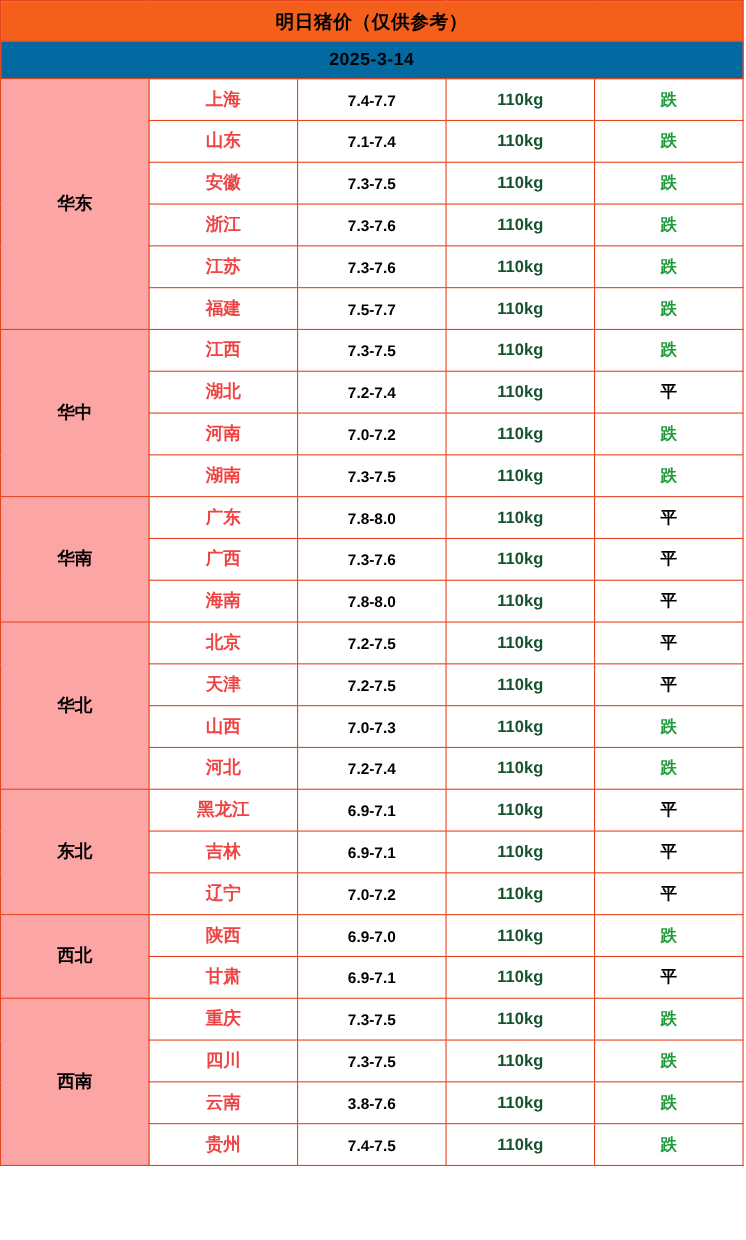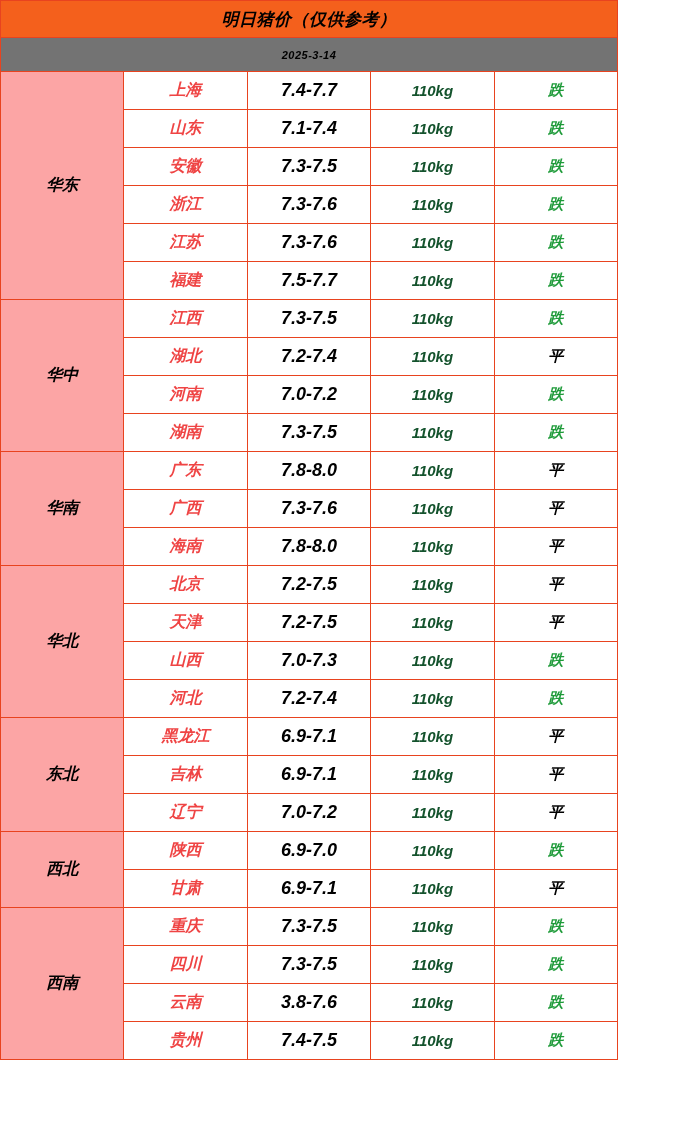--- a/index.html
+++ b/index.html
@@ -13,63 +13,62 @@
     font-family: "Liberation Sans", "DejaVu Sans", sans-serif;
     overflow: hidden;
   }
   .sheet {
     width: 678px;
     box-sizing: border-box;
   }
   table.price-table {
     border-collapse: collapse;
     table-layout: fixed;
-    width: 618px;
-    font-style: italic;
+    width: 676px;
   }
   table.price-table td, table.price-table th {
     border: 1px solid #e8431f;
     padding: 0;
     text-align: center;
     vertical-align: middle;
   }
   .title-bar {
     background: #f4601c;
     color: #000000;
     font-weight: bold;
     font-size: 17px;
     height: 36px;
     letter-spacing: 0.5px;
   }
   .date-bar {
-    background: #737373;
-    color: #000000;
-    font-weight: bold;
-    font-size: 11px;
+    background: #0369a1;
+    color: #000000;
+    font-weight: bold;
+    font-size: 16px;
     height: 33px;
     letter-spacing: 0.5px;
     margin-left: 41px;
   }
   .region-cell {
     width: 170px;
     font-weight: bold;
     font-size: 16px;
     color: #000000;
     background: #fca5a5;
   }
   .prov-cell {
     width: 195px;
     font-weight: bold;
     font-size: 16px;
     color: #ef4444;
   }
   .price-cell {
     width: 125px;
     font-weight: bold;
-    font-size: 18px;
+    font-size: 14px;
     color: #000000;
   }
   .weight-cell {
     width: 120px;
     font-weight: bold;
     font-size: 15px;
     color: #14532d;
   }
   .trend-cell {
     width: 66px;

